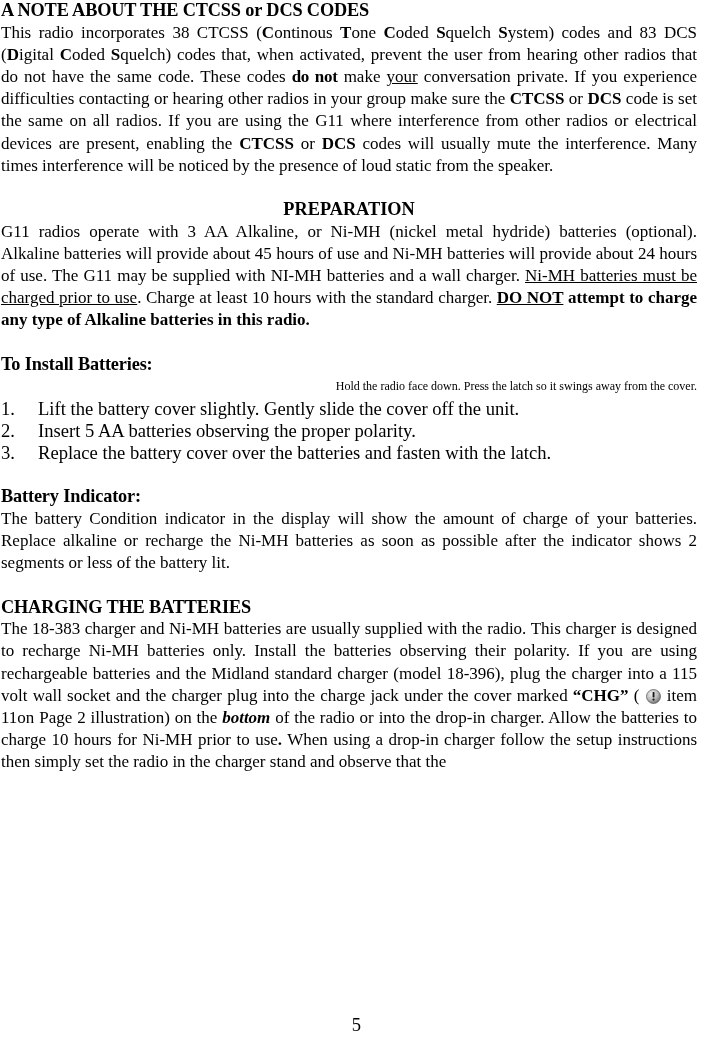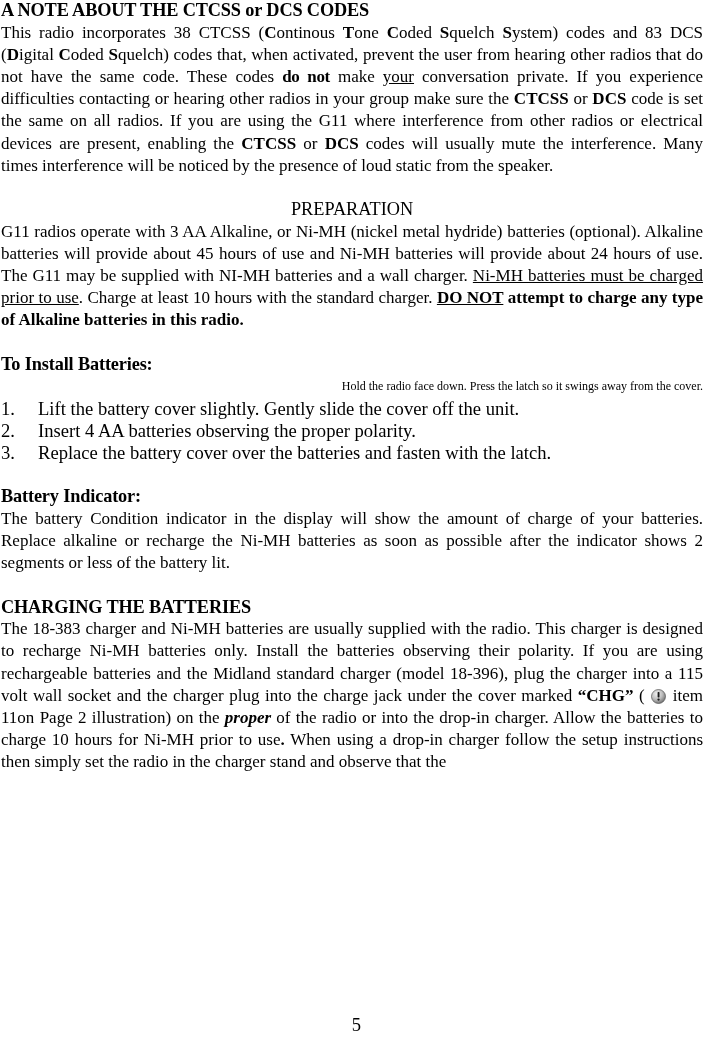--- a/index.html
+++ b/index.html
@@ -13,32 +13,32 @@
     position: relative;
     font-family: "Liberation Serif", "DejaVu Serif", serif;
     color: #000000;
     overflow: hidden;
   }
   .page {
     position: relative;
     width: 713px;
     height: 1049px;
     box-sizing: border-box;
-    padding: 0px 10px 0px 1px;
+    padding: 0px 16px 0px 1px;
   }
   .h-left {
     font-weight: bold;
     font-size: 18.3px;
     line-height: 21.5px;
     text-align: left;
     margin: 0;
     letter-spacing: -0.15px;
   }
   .h-center {
-    font-weight: normal;
+    font-weight: bold;
     font-size: 18.3px;
     line-height: 21.5px;
     text-align: center;
     margin: 0;
   }
   p.body {
     font-size: 17px;
     line-height: 22.2px;
     text-align: justify;
     text-justify: inter-word;
@@ -115,21 +115,21 @@
   <p class="body"><span>G11 radios operate with 3 AA Alkaline, or Ni-MH (nickel metal hydride) batteries (optional). Alkaline batteries will provide about 45 hours of use and Ni-MH batteries will provide about 24 hours of use. The G11 may be supplied with NI-MH batteries and a wall charger. </span><u>Ni-MH batteries must be charged prior to use</u><span>. Charge at least 10 hours with the standard charger. </span><span class="bu">DO NOT</span><b> attempt to charge any type of Alkaline batteries in this radio.</b></p>
 
   <div class="blank">&nbsp;</div>
 
   <div class="h-left">To Install Batteries:</div>
 
   <p class="body-left">Hold the radio face down. Press the latch so it swings away from the cover.</p>
 
   <ol class="numlist">
     <li><span class="num">1.</span><span>Lift the battery cover slightly. Gently slide the cover off the unit.</span></li>
-    <li><span class="num">2.</span><span>Insert 4 AA batteries observing the proper polarity.</span></li>
+    <li><span class="num">2.</span><span>Insert 5 AA batteries observing the proper polarity.</span></li>
     <li><span class="num">3.</span><span>Replace the battery cover over the batteries and fasten with the latch.</span></li>
   </ol>
 
   <div class="blank">&nbsp;</div>
 
   <div class="h-left">Battery Indicator:</div>
 
   <p class="body">The battery Condition indicator in the display will show the amount of charge of your batteries. Replace alkaline or recharge the Ni-MH batteries as soon as possible after the indicator shows 2 segments or less of the battery lit.</p>
 
   <div class="blank">&nbsp;</div>
@@ -140,17 +140,17 @@
           <defs>
             <radialGradient id="g1" cx="38%" cy="32%" r="72%">
               <stop offset="0%" stop-color="#f2f2f2"></stop>
               <stop offset="55%" stop-color="#bdbdbd"></stop>
               <stop offset="100%" stop-color="#6e6e6e"></stop>
             </radialGradient>
           </defs>
           <circle cx="7.5" cy="7.5" r="7" fill="url(#g1)" stroke="#555555" stroke-width="0.7"></circle>
           <rect x="6.6" y="3.1" width="1.9" height="5.3" rx="0.6" fill="#1a1a1a"></rect>
           <circle cx="7.55" cy="10.6" r="1.15" fill="#1a1a1a"></circle>
-        </svg></span><span> item 11on Page 2 illustration) on the </span><span class="bi">proper</span><span> of the radio or into the drop-in charger. Allow the batteries to charge 10 hours for Ni-MH prior to use</span><b>.</b><span>  When using a drop-in charger follow the setup instructions then simply set the radio in the charger stand and observe that the</span></p>
+        </svg></span><span> item 11on Page 2 illustration) on the </span><span class="bi">bottom</span><span> of the radio or into the drop-in charger. Allow the batteries to charge 10 hours for Ni-MH prior to use</span><b>.</b><span>  When using a drop-in charger follow the setup instructions then simply set the radio in the charger stand and observe that the</span></p>
 
   <div class="pagenum">5</div>
 
 </div>
 
 </body></html>

